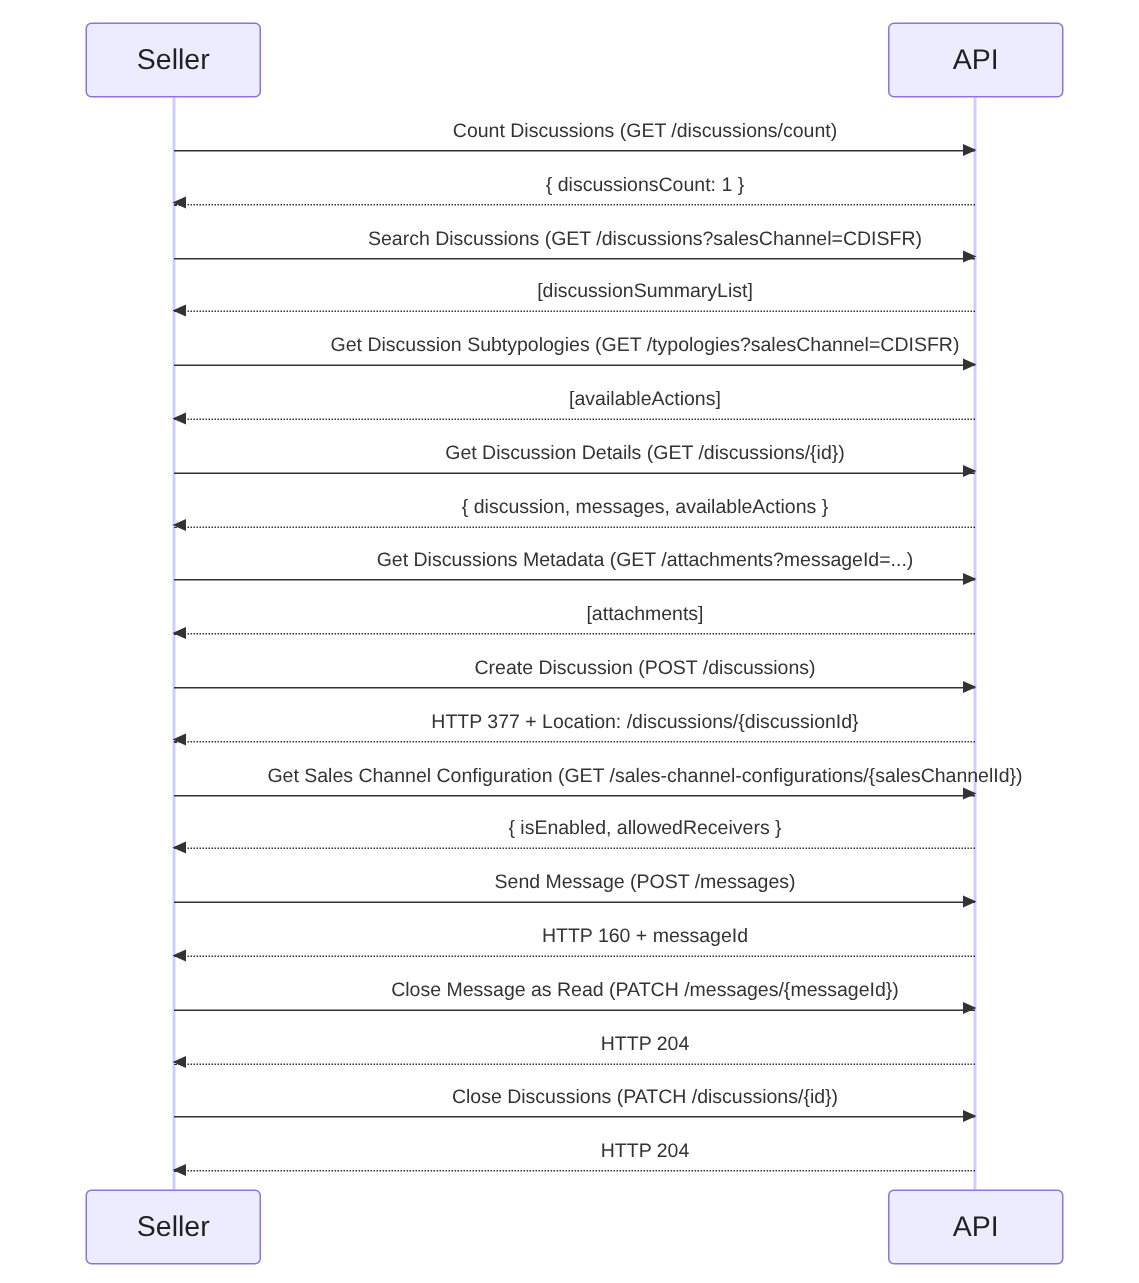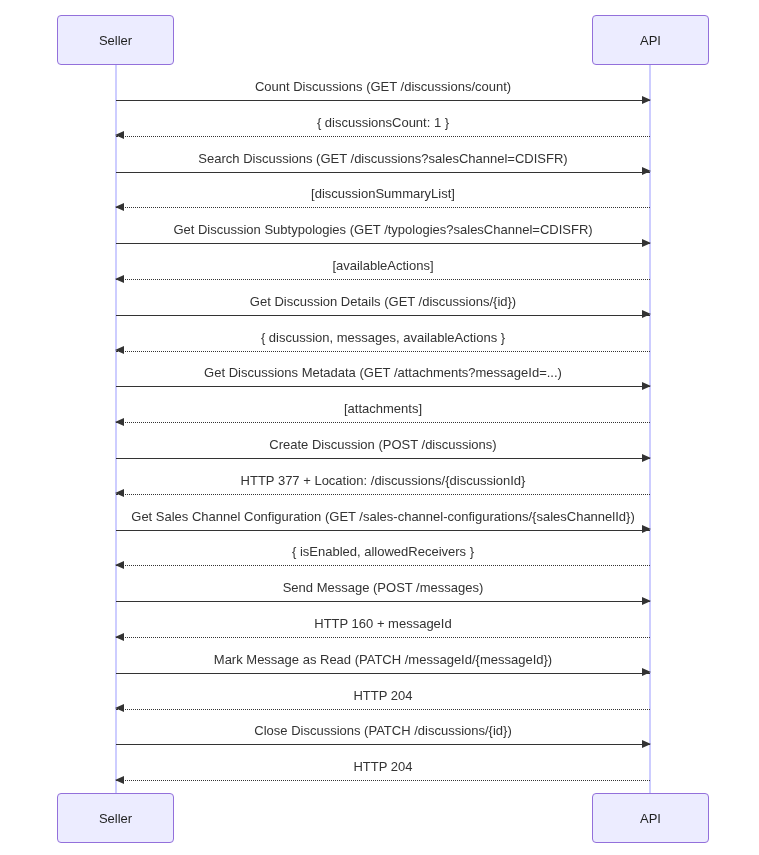--- a/index.html
+++ b/index.html
@@ -24,21 +24,21 @@
     box-sizing: border-box;
     background: #ECECFF;
     border: 1px solid #9370DB;
     border-radius: 4px;
     display: flex;
     align-items: center;
     justify-content: center;
   }
   .actor-label {
     font-family: "Liberation Sans", sans-serif;
-    font-size: 13px;
+    font-size: 19px;
     color: #1f2020;
     line-height: 1;
     white-space: nowrap;
   }
   .lifeline {
     position: absolute;
     width: 2px;
     background: #CDCDFF;
   }
   .msg {
@@ -74,20 +74,21 @@
   .msg-text {
     position: absolute;
     top: -20px;
     width: 100%;
     text-align: center;
     font-family: "Liberation Sans", sans-serif;
     font-size: 13px;
     color: #333333;
     line-height: 1;
     white-space: nowrap;
+    padding-left: 47px;
   }
 </style>
 </head>
 <body>
 
 <div id="diagram-root">
 
   <div class="lifeline" style="left:115px; top:65px; height:728px;"></div>
   <div class="lifeline" style="left:649px; top:65px; height:728px;"></div>
 
@@ -175,21 +176,21 @@
         <div class="msg-text">Send Message (POST /messages)</div>
       </div>
       <div class="msg" style="left: 116px; top: 637px; width: 534px;">
         <div class="msg-line dotted" style="width: 534px;"></div>
         <div class="arrowhead left"></div>
         <div class="msg-text">HTTP 160 + messageId</div>
       </div>
       <div class="msg" style="left: 116px; top: 672.8px; width: 534px;">
         <div class="msg-line" style="width: 534px;"></div>
         <div class="arrowhead right"></div>
-        <div class="msg-text">Mark Message as Read (PATCH /messageId/{messageId})</div>
+        <div class="msg-text">Close Message as Read (PATCH /messages/{messageId})</div>
       </div>
       <div class="msg" style="left: 116px; top: 708.6px; width: 534px;">
         <div class="msg-line dotted" style="width: 534px;"></div>
         <div class="arrowhead left"></div>
         <div class="msg-text">HTTP 204</div>
       </div>
       <div class="msg" style="left: 116px; top: 744.4px; width: 534px;">
         <div class="msg-line" style="width: 534px;"></div>
         <div class="arrowhead right"></div>
         <div class="msg-text">Close Discussions (PATCH /discussions/{id})</div>

